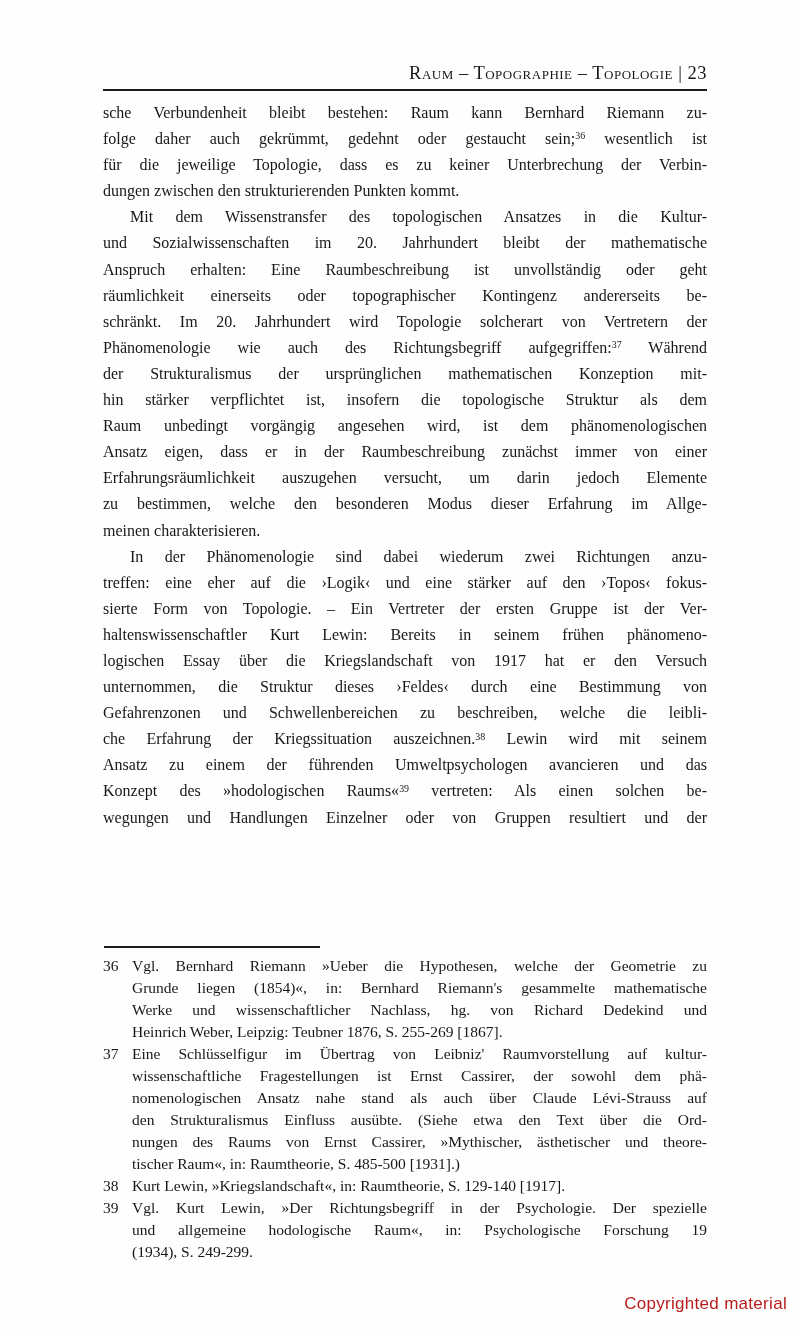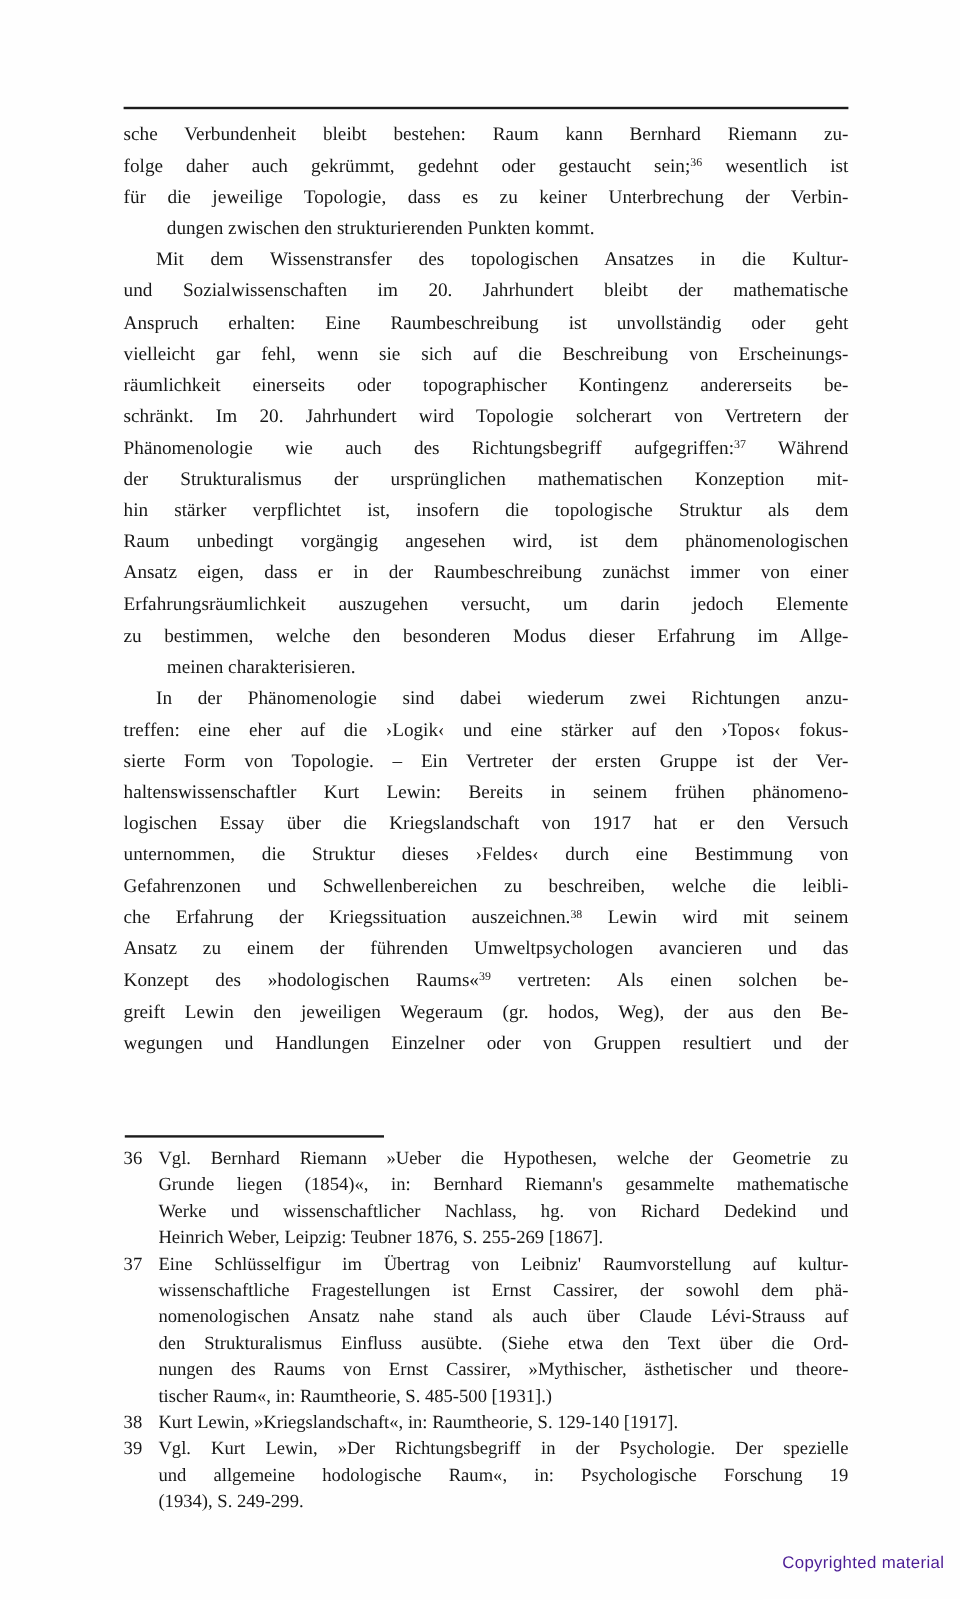--- a/index.html
+++ b/index.html
@@ -18,21 +18,21 @@
   .head-rule {
     position:absolute; top:89px; left:103px; width:604px;
     height:2px; background:#1c1c1c;
   }
   
   .body-text {
     position:absolute; top:100px; left:103px; width:604px;
     font-size:16px; line-height:26.1px;
   }
   .line { text-align:justify; text-align-last:justify; }
-  .line.last { text-align-last:left;margin-left:36px; }
+  .line.last { text-align-last:left; }
   .line.indent { text-indent:27px; }
   .it { }
   sup.fnref {
     font-size:0.62em; vertical-align:baseline;
     position:relative; top:-0.48em; line-height:0;
   }
   
   .fn-rule {
     position:absolute; top:946px; left:104px; width:216px;
     height:1.5px; background:#1c1c1c;
@@ -42,60 +42,61 @@
     font-size:15.5px; line-height:22px;
   }
   .footnote { position:relative; padding-left:29px; }
   .fn-num { position:absolute; left:0; top:0; }
   .fn-line { text-align:justify; text-align-last:justify; }
   .fn-line.last { text-align-last:left; }
   
   .watermark {
     position:absolute; top:1294px; right:13px;
     font-family:"Liberation Sans", sans-serif;
-    font-size:14px; color:#4c1d95; letter-spacing:0.3px;
+    font-size:17px; color:#b91c1c; letter-spacing:0.3px;
   }
 </style>
 </head>
 <body>
 
 <div class="page">
 
+  <div class="running-head">
+    <span class="sc">Raum – Topographie – Topologie</span><span> | </span><span>23</span>
+  </div>
   <div class="head-rule"></div>
 
   <div class="body-text">
       <div class="line"><span>sche Verbundenheit bleibt bestehen: Raum kann Bernhard Riemann zu-</span></div>
       <div class="line"><span>folge daher auch gekrümmt, gedehnt oder gestaucht sein;</span><sup class="fnref">36</sup><span> wesentlich ist</span></div>
       <div class="line"><span>für die jeweilige Topologie, dass es zu keiner Unterbrechung der Verbin-</span></div>
       <div class="line last"><span>dungen zwischen den strukturierenden Punkten kommt.</span></div>
       <div class="line indent"><span>Mit dem Wissenstransfer des topologischen Ansatzes in die Kultur-</span></div>
       <div class="line"><span>und Sozialwissenschaften im 20. Jahrhundert bleibt der mathematische</span></div>
       <div class="line"><span>Anspruch erhalten: Eine Raumbeschreibung ist unvollständig oder geht</span></div>
-      <div class="line"><span>vielleicht gar fehl, wenn sie sich auf die Beschreibung von Erscheinungs-</span></div>
       <div class="line"><span>räumlichkeit einerseits oder topographischer Kontingenz andererseits be-</span></div>
       <div class="line"><span>schränkt. Im 20. Jahrhundert wird Topologie solcherart von Vertretern der</span></div>
       <div class="line"><span>Phänomenologie wie auch des Richtungsbegriff aufgegriffen:</span><sup class="fnref">37</sup><span> Während</span></div>
       <div class="line"><span>der Strukturalismus der ursprünglichen mathematischen Konzeption mit-</span></div>
       <div class="line"><span>hin stärker verpflichtet ist, insofern die topologische Struktur als dem</span></div>
       <div class="line"><span>Raum unbedingt vorgängig angesehen wird, ist dem phänomenologischen</span></div>
       <div class="line"><span>Ansatz eigen, dass er in der Raumbeschreibung zunächst immer von einer</span></div>
       <div class="line"><span>Erfahrungsräumlichkeit auszugehen versucht, um darin jedoch Elemente</span></div>
       <div class="line"><span>zu bestimmen, welche den besonderen Modus dieser Erfahrung im Allge-</span></div>
       <div class="line last"><span>meinen charakterisieren.</span></div>
       <div class="line indent"><span>In der Phänomenologie sind dabei wiederum zwei Richtungen anzu-</span></div>
       <div class="line"><span>treffen: eine eher auf die ›Logik‹ und eine stärker auf den ›Topos‹ fokus-</span></div>
       <div class="line"><span>sierte Form von Topologie. – Ein Vertreter der ersten Gruppe ist der Ver-</span></div>
       <div class="line"><span>haltenswissenschaftler Kurt Lewin: Bereits in seinem frühen phänomeno-</span></div>
       <div class="line"><span>logischen Essay über die </span><span class="it">Kriegslandschaft</span><span> von 1917 hat er den Versuch</span></div>
       <div class="line"><span>unternommen, die Struktur dieses ›Feldes‹ durch eine Bestimmung von</span></div>
       <div class="line"><span>Gefahrenzonen und Schwellenbereichen zu beschreiben, welche die leibli-</span></div>
       <div class="line"><span>che Erfahrung der Kriegssituation auszeichnen.</span><sup class="fnref">38</sup><span> Lewin wird mit seinem</span></div>
       <div class="line"><span>Ansatz zu einem der führenden Umweltpsychologen avancieren und das</span></div>
       <div class="line"><span>Konzept des »hodologischen Raums«</span><sup class="fnref">39</sup><span> vertreten: Als einen solchen be-</span></div>
-      <div class="line"><span>greift Lewin den jeweiligen Wegeraum (gr. </span><span class="it">hodos</span><span>, Weg), der aus den Be-</span></div>
       <div class="line"><span>wegungen und Handlungen Einzelner oder von Gruppen resultiert und der</span></div>
     </div>
 
   <div class="fn-rule"></div>
   <div class="footnotes">
       <div class="footnote">
         <span class="fn-num">36</span>
         <div class="fn-line"><span>Vgl. Bernhard Riemann »Ueber die Hypothesen, welche der Geometrie zu</span></div>
         <div class="fn-line"><span>Grunde liegen (1854)«, in: </span><span class="it">Bernhard Riemann's gesammelte mathematische</span></div>
         <div class="fn-line"><span class="it">Werke und wissenschaftlicher Nachlass</span><span>, hg. von Richard Dedekind und</span></div>

